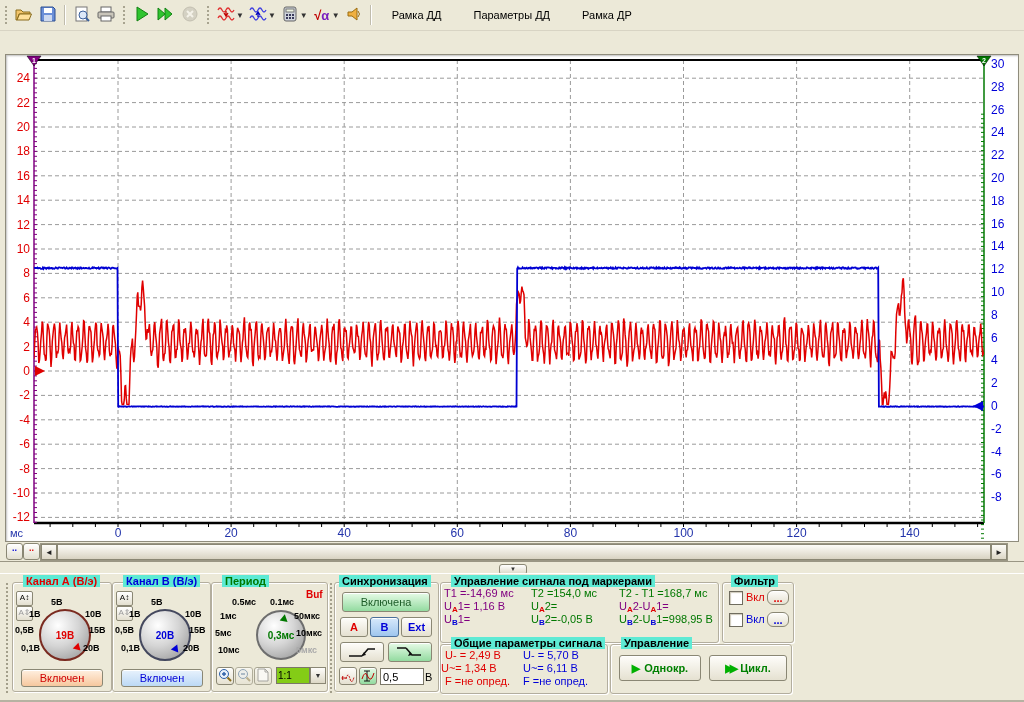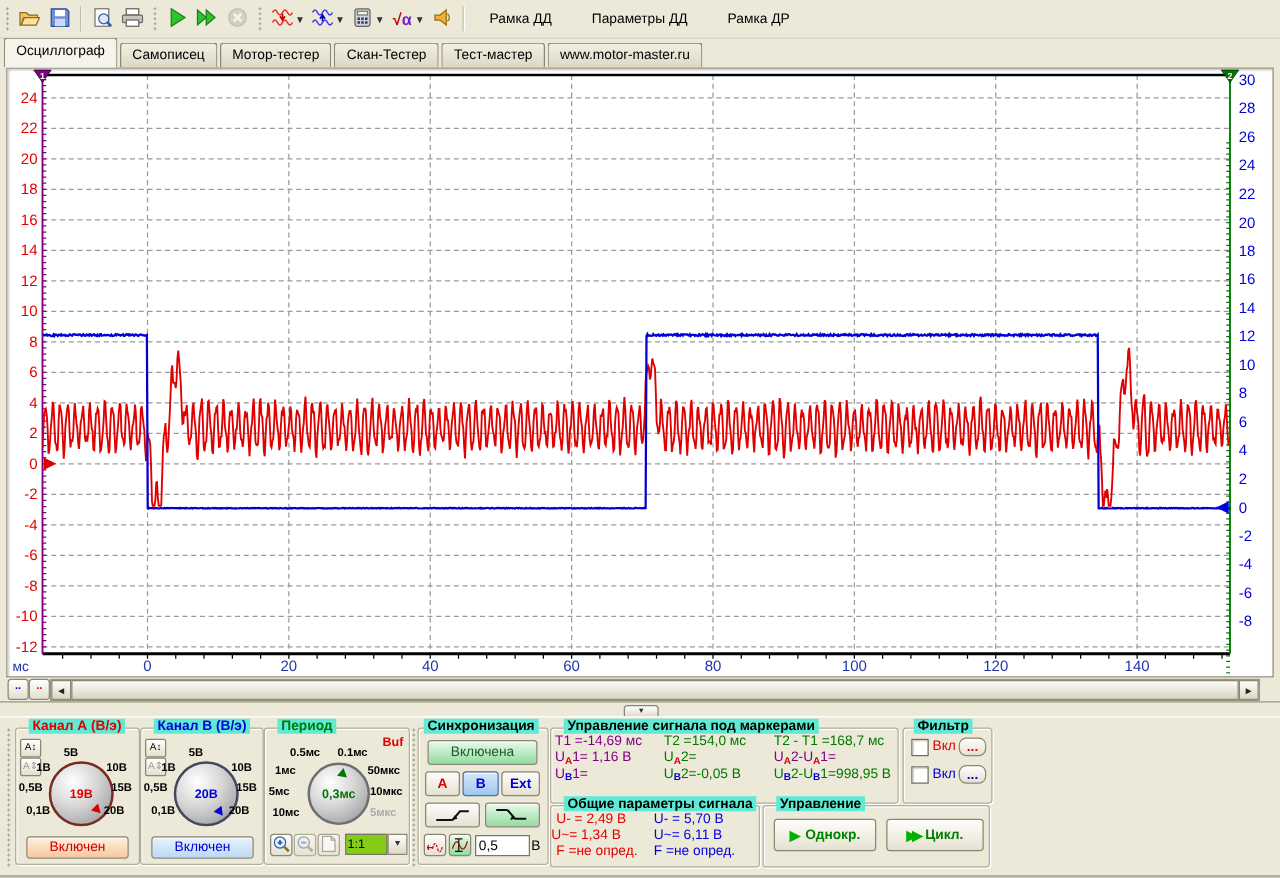--- a/index.html
+++ b/index.html
@@ -160,28 +160,20 @@
           </svg></span>
     </div>
     <div class="tsep"></div>
     <div style="display:flex" id="tool-text-buttons">
         <div class="tool-text-btn">Рамка ДД</div>
         <div class="tool-text-btn">Параметры ДД</div>
         <div class="tool-text-btn">Рамка ДР</div>
       </div>
   </div>
 
-  <div class="tabbar" id="tabbar">
-      <div class="tab active">Осциллограф</div>
-      <div class="tab">Самописец</div>
-      <div class="tab">Мотор-тестер</div>
-      <div class="tab">Скан-Тестер</div>
-      <div class="tab">Тест-мастер</div>
-      <div class="tab">www.motor-master.ru</div>
-    </div>
 
   <div class="chart-panel">
     <svg id="chart" width="1010" height="484">
         <path d="M28,23.2 H978 M28,47.6 H978 M28,72.0 H978 M28,96.4 H978 M28,120.8 H978 M28,145.2 H978 M28,169.6 H978 M28,194.0 H978 M28,218.4 H978 M28,242.8 H978 M28,267.2 H978 M28,291.6 H978 M28,316.0 H978 M28,340.4 H978 M28,364.8 H978 M28,389.2 H978 M28,413.6 H978 M28,438.0 H978 M28,462.4 H978 " stroke="#9a9a9a" stroke-dasharray="4 3" stroke-width="1" fill="none"></path>
         <path d="M112.0,5 V468 M225.1,5 V468 M338.2,5 V468 M451.3,5 V468 M564.4,5 V468 M677.5,5 V468 M790.6,5 V468 M903.7,5 V468 " stroke="#9a9a9a" stroke-dasharray="4 3" stroke-width="1" fill="none"></path>
         <line x1="28" y1="5" x2="978" y2="5" stroke="#000" stroke-width="2"></line>
         <line x1="28" y1="468" x2="978" y2="468" stroke="#000" stroke-width="2.5"></line>
         <line x1="28" y1="5" x2="28" y2="468" stroke="#800080" stroke-width="1.5"></line>
         <line x1="978" y1="5" x2="978" y2="468" stroke="#007800" stroke-width="1.5"></line>
         <path d="M28,467.3 h3 M28,462.4 h3 M28,457.5 h3 M28,452.6 h3 M28,447.8 h3 M28,442.9 h3 M28,438.0 h3 M28,433.1 h3 M28,428.2 h3 M28,423.4 h3 M28,418.5 h3 M28,413.6 h3 M28,408.7 h3 M28,403.8 h3 M28,399.0 h3 M28,394.1 h3 M28,389.2 h3 M28,384.3 h3 M28,379.4 h3 M28,374.6 h3 M28,369.7 h3 M28,364.8 h3 M28,359.9 h3 M28,355.0 h3 M28,350.2 h3 M28,345.3 h3 M28,340.4 h3 M28,335.5 h3 M28,330.6 h3 M28,325.8 h3 M28,320.9 h3 M28,316.0 h3 M28,311.1 h3 M28,306.2 h3 M28,301.4 h3 M28,296.5 h3 M28,291.6 h3 M28,286.7 h3 M28,281.8 h3 M28,277.0 h3 M28,272.1 h3 M28,267.2 h3 M28,262.3 h3 M28,257.4 h3 M28,252.6 h3 M28,247.7 h3 M28,242.8 h3 M28,237.9 h3 M28,233.0 h3 M28,228.2 h3 M28,223.3 h3 M28,218.4 h3 M28,213.5 h3 M28,208.6 h3 M28,203.8 h3 M28,198.9 h3 M28,194.0 h3 M28,189.1 h3 M28,184.2 h3 M28,179.4 h3 M28,174.5 h3 M28,169.6 h3 M28,164.7 h3 M28,159.8 h3 M28,155.0 h3 M28,150.1 h3 M28,145.2 h3 M28,140.3 h3 M28,135.4 h3 M28,130.6 h3 M28,125.7 h3 M28,120.8 h3 M28,115.9 h3 M28,111.0 h3 M28,106.2 h3 M28,101.3 h3 M28,96.4 h3 M28,91.5 h3 M28,86.6 h3 M28,81.8 h3 M28,76.9 h3 M28,72.0 h3 M28,67.1 h3 M28,62.2 h3 M28,57.4 h3 M28,52.5 h3 M28,47.6 h3 M28,42.7 h3 M28,37.8 h3 M28,33.0 h3 M28,28.1 h3 M28,23.2 h3 M28,18.3 h3 M28,13.4 h3 M28,8.6 h3 M28,3.7 h3 " stroke="#800080" stroke-width="1" fill="none"></path>
@@ -303,21 +295,21 @@
         <span class="klabel" style="left: 2px; top: 42px;">0,5В</span>
         <span class="klabel" style="left: 8px; top: 60px;">0,1В</span>
         <span class="klabel" style="left: 72px; top: 26px;">10В</span>
         <span class="klabel" style="left: 76px; top: 42px;">15В</span>
         <span class="klabel" style="left: 70px; top: 60px;">20В</span>
       </div>
 
     <div class="gbox" style="left:211px;top:8px;width:115px;height:108px;" id="perBox">
       <span class="gtitle" style="color:#007800;">Период</span>
       <span class="klabel" style="left:94px;top:6px;color:#e00000;font-size:10px;">Buf</span>
-      <div class="knob" style="left:34px;top:27px;width:46px;height:46px;border:2px solid #6e6e6e;color:#007800;">
+      <div class="knob" style="left:44px;top:27px;width:46px;height:46px;border:2px solid #6e6e6e;color:#007800;">
         <span>0,3мс</span>
         <span class="ptr" style="border-bottom-color:#007800;transform:rotate(10deg);"></span>
       </div>
       <div class="b3" style="left:4px;top:84px;width:18px;height:18px;">
         <span><svg width="14" height="14">
               <circle cx="6" cy="6" r="4.5" fill="#e8f0fa" stroke="#2b5fa8"></circle>
               <path d="M4,6 h4 M6,4 v4" stroke="#2b5fa8" stroke-width="1.4"></path>
               <line x1="9.5" y1="9.5" x2="13" y2="13" stroke="#8a6d1d" stroke-width="2"></line>
             </svg></span>
       </div>

